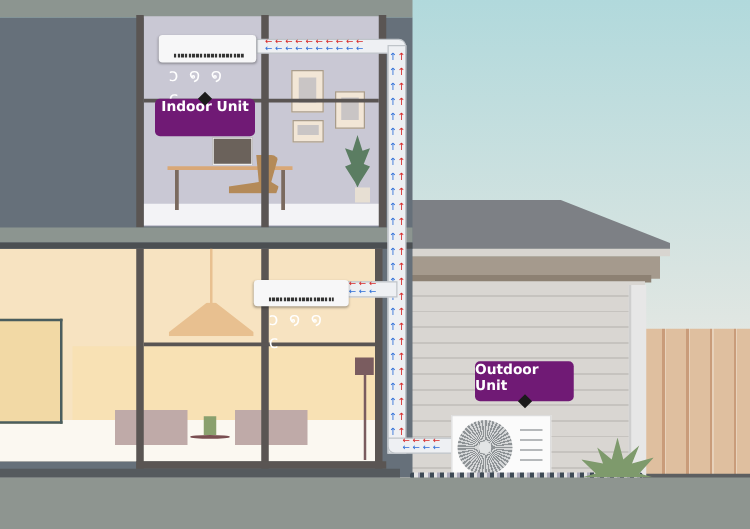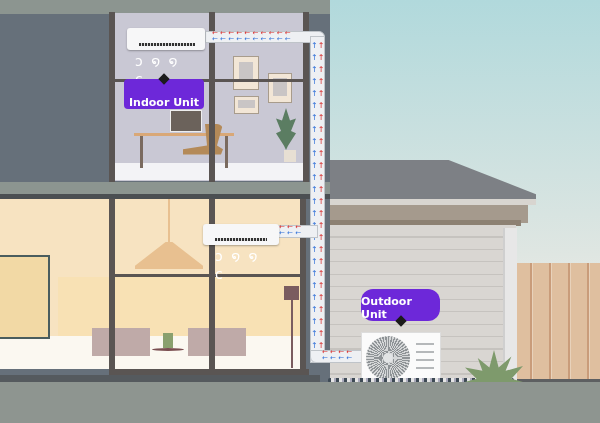--- a/index.html
+++ b/index.html
@@ -20,21 +20,21 @@
   .floor-band{left:0;top:182px;width:330px;height:12px;background:#8c9590;}
   .floor-band2{left:0;top:194px;width:330px;height:5px;background:#4b4f52;}
   .upper-room{left:115px;top:13px;width:190px;height:168px;background:#c9c8d4;}
   .upper-floor{left:115px;top:163px;width:190px;height:17px;background:#f3f3f6;}
   .lower-room{left:0;top:199px;width:305px;height:170px;background:#f7e3c1;}
   .lower-wall2{left:58px;top:277px;width:247px;height:60px;background:#f8e1b4;}
   .lower-floor{left:0;top:336px;width:305px;height:33px;background:#fbf8f1;}
   .frame{background:#5a5553;}
   .ac-indoor{background:#f7f7f8;border-radius:3px;box-shadow:0 1px 2px rgba(0,0,0,.3);}
   .ac-vent{background:repeating-linear-gradient(90deg,#333 0 2px,#ddd 2px 3px);height:3px;}
-  .tooltip{background:#6d28d9;color:#fff;font-weight:bold;font-size:11px;border-radius:4px;display:flex;align-items:flex-end;justify-content:center;}
+  .tooltip{background:#701a75;color:#fff;font-weight:bold;font-size:11px;border-radius:4px;display:flex;align-items:flex-start;justify-content:center;}
   .tooltip::after{content:"";position:absolute;width:8px;height:8px;background:#1b1b1b;transform:rotate(45deg);}
   .tip-up::after{top:-4px;left:calc(50% - 4px);}
   .tip-down::after{bottom:-4px;left:calc(50% - 4px);}
   .pipe{background:#eef0f3;border:1px solid #bfc4c9;}
   .outdoor{background:#fbfbfb;border:1px solid #ddd;}
   .fan{border-radius:50%;background:repeating-conic-gradient(#8e9396 0deg 4deg,#d5d7d8 4deg 8deg);}
   .plant{background:#7e9a6c;clip-path:polygon(50% 0,58% 55%,80% 20%,70% 65%,100% 50%,80% 90%,100% 100%,0 100%,20% 90%,0 55%,30% 65%,22% 25%,42% 55%);}
   .gravel{background:repeating-linear-gradient(90deg,#3e4a55 0 3px,#e5e5e5 3px 6px,#aab 6px 8px);height:5px;border-radius:2px;}
   .arrow-blue{color:#2f6fd8;}
   .arrow-red{color:#d62828;}
@@ -136,20 +136,20 @@
   <div class="abs ac-vent" style="left:12px;top:14px;width:52px;"></div>
 </div>
 <div class="abs" style="left:215px;top:247px;width:58px;height:18px;color:#fff;font-size:14px;line-height:18px;letter-spacing:2px;">ↄ ໑ ໑ c</div>
 
 <div class="abs outdoor" style="left:361px;top:332px;width:78px;height:50px;">
   <div class="abs fan" style="left:4px;top:3px;width:44px;height:44px;">
     <div style="position:absolute;left:17px;top:17px;width:10px;height:10px;border-radius:50%;background:#e2e4e5;"></div>
   </div>
   <div class="abs" style="left:54px;top:10px;width:18px;height:30px;background:repeating-linear-gradient(180deg,#b5b8ba 0 2px,transparent 2px 8px);"></div>
 </div>
-<div class="abs tooltip tip-down" style="left:361px;top:289px;width:79px;height:32px;border-radius:12px;">
+<div class="abs tooltip tip-down" style="left:380px;top:289px;width:79px;height:32px;">
   <span>Outdoor Unit</span>
 </div>
 
 <div class="abs gravel" style="left:328px;top:378px;width:186px;"></div>
 <div class="abs plant" style="left:465px;top:350px;width:58px;height:32px;"></div>
 <div class="abs ground"></div>
 <div class="abs" style="left:0;top:375px;width:320px;height:7px;background:#555a5e;"></div>
 
 </body></html>

